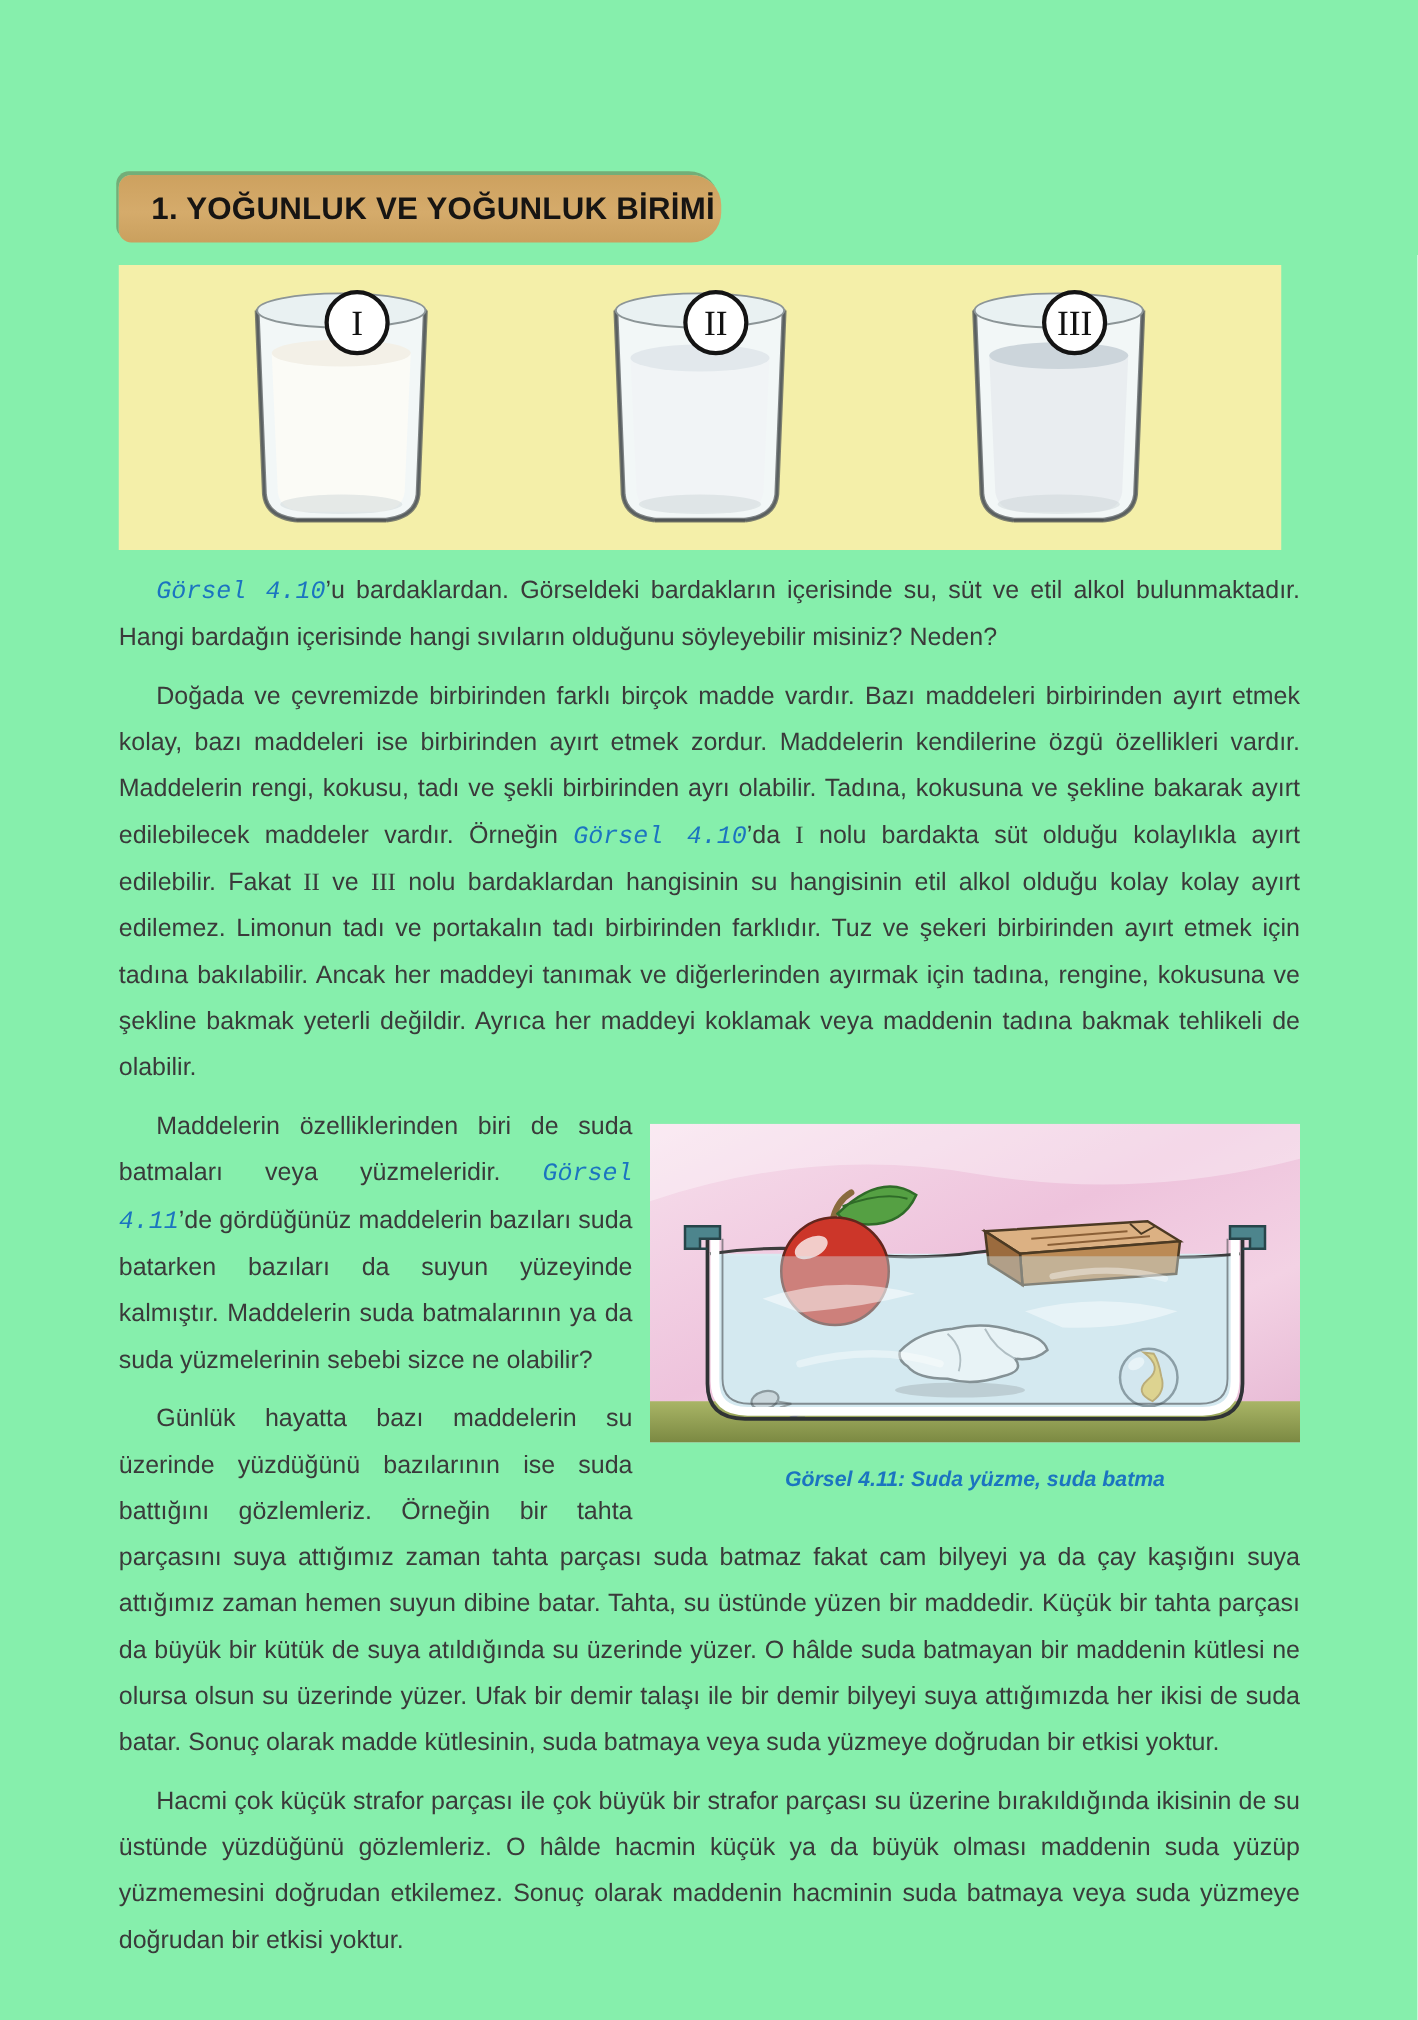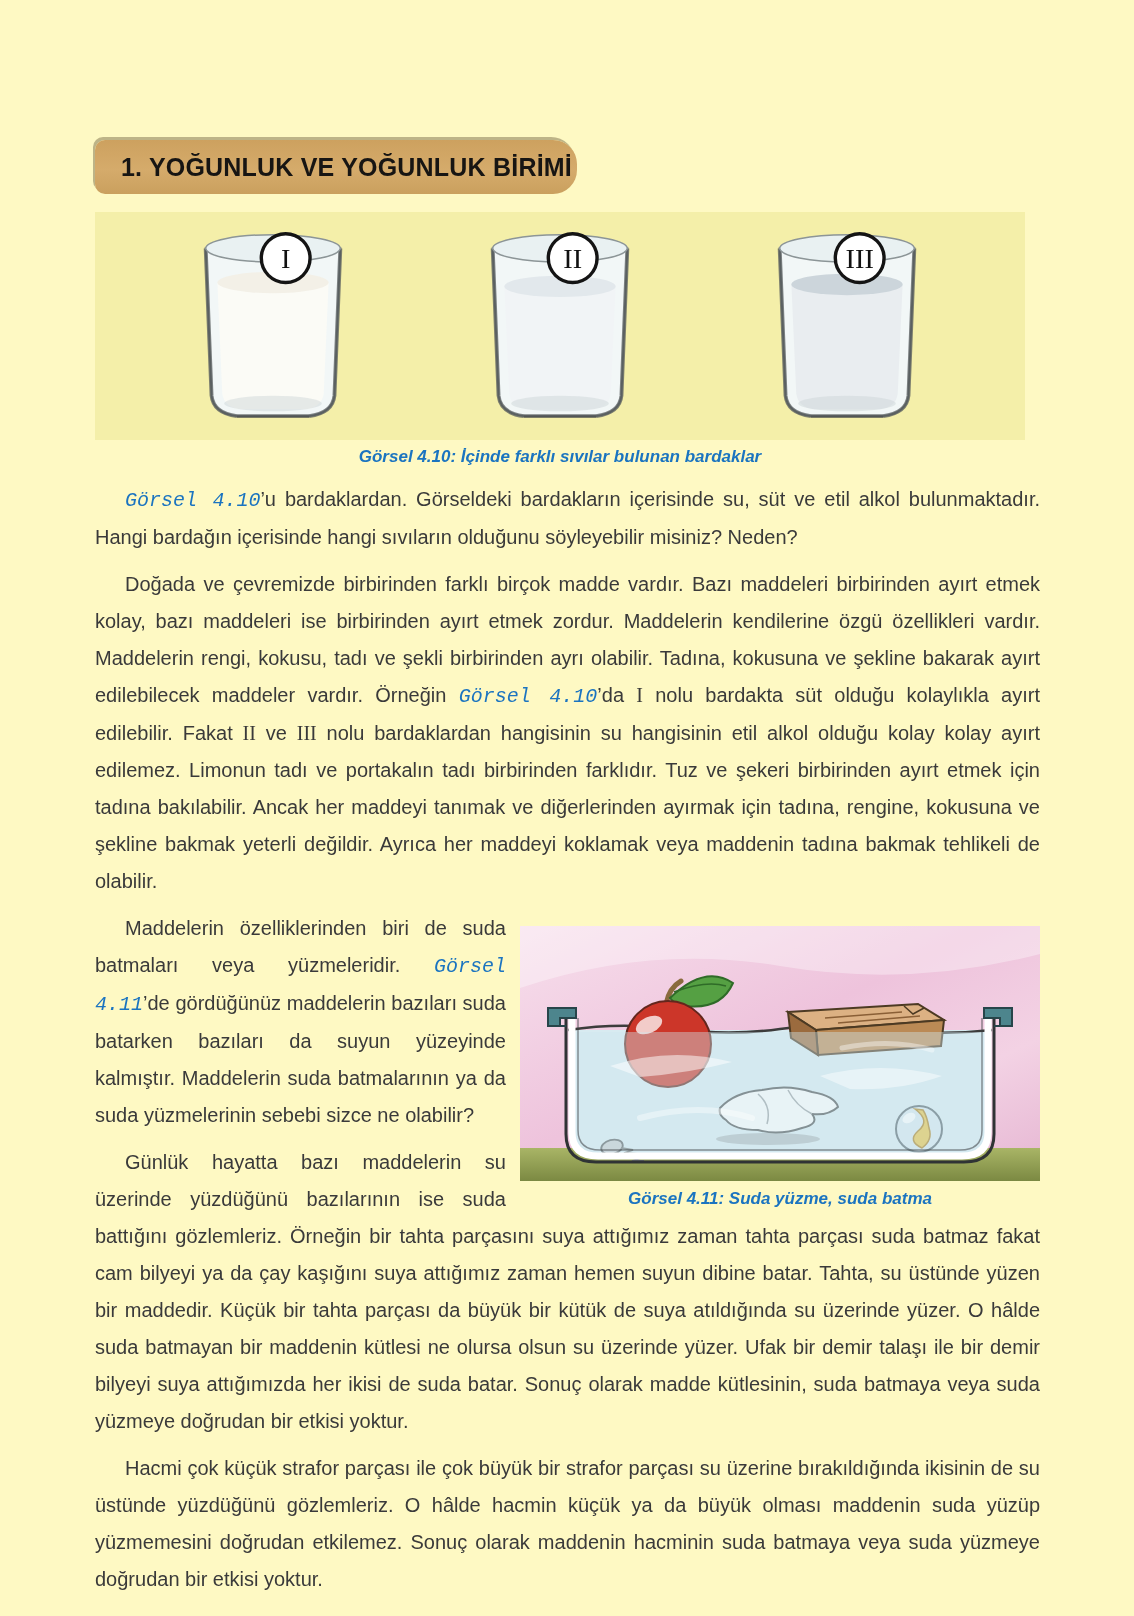--- a/index.html
+++ b/index.html
@@ -1,18 +1,18 @@
 <!DOCTYPE html>
 <html lang="tr"><head>
 <meta charset="utf-8">
 <style>
   html,body{margin:0;padding:0;background:#ffffff;}
   .page{
     width:1134px;height:1616px;overflow:hidden;position:relative;
-    background:#fef9c3;font-family:"Liberation Sans",sans-serif;color:#3a3a3a;
+    background:#86efac;font-family:"Liberation Sans",sans-serif;color:#3a3a3a;
   }
   
   .banner{
     margin:140px 0 0 95px;width:482px;height:54px;
     background:linear-gradient(180deg,#cda15f 0%,#d5ab6b 55%,#caa05e 100%);
     border-radius:10px 24px 24px 10px;
     box-shadow:-2px -3px 0 rgba(84,68,38,.38);
     display:flex;align-items:center;
   }
   .banner span{
@@ -36,21 +36,21 @@
   .content p{
     margin:0 0 10px 0;font-size:20px;line-height:37px;text-align:justify;text-indent:30px;
   }
   .ref{color:#1b74c0;font-style:italic;font-family:Liberation Mono, monospace;}
   .rn{font-family:"Liberation Serif",serif;}
   
   .fig411{
     float:right;width:520px;margin:16px 0 6px 14px;
   }
   .fig411 svg{width:520px;height:255px;display:block;}
-  .cap411{margin-top:8px;}
+  .cap411{margin-top:20px;}
   .clearp{clear:both;}
   
   .pagenum{
     clear:both;text-align:center;font-size:20px;color:#2d2d2d;margin-top:48px;
   }
 </style>
 </head>
 <body>
 
 <div class="page">
@@ -102,21 +102,20 @@
           <path d="M154 27 L148 178 Q146 196 122 199" fill="none" stroke="#565b5c" stroke-width="4" opacity="0.75"></path>
           <path d="M48 199 L122 199" stroke="#474b4c" stroke-width="4" opacity="0.7"></path>
           <ellipse cx="85" cy="27" rx="69" ry="14" fill="#e9f1f2" stroke="#8c9597" stroke-width="1.6"></ellipse>
           <circle cx="98" cy="37" r="25" fill="#ffffff" stroke="#141414" stroke-width="3.5"></circle>
           <text x="98" y="47" text-anchor="middle" font-family="Liberation Serif, serif" font-size="29" fill="#111111">III</text>
         </svg>
       </div>
 
     </div>
   </figure>
-  <div class="caption cap410">Görsel 4.10: İçinde farklı sıvılar bulunan bardaklar</div>
 
   <div class="content">
 
     <p><span class="ref">Görsel 4.10</span><span>’u bardaklardan. Görseldeki bardakların içerisinde su, süt ve etil alkol bulunmaktadır. Hangi bardağın içerisinde hangi sıvıların olduğunu söyleyebilir misiniz? Neden?</span></p>
 
     <p><span>Doğada ve çevremizde birbirinden farklı birçok madde vardır. Bazı maddeleri birbirinden ayırt etmek kolay, bazı maddeleri ise birbirinden ayırt etmek zordur. Maddelerin kendilerine özgü özellikleri vardır. Maddelerin rengi, kokusu, tadı ve şekli birbirinden ayrı olabilir. Tadına, kokusuna ve şekline bakarak ayırt edilebilecek maddeler vardır. Örneğin </span><span class="ref">Görsel 4.10</span><span>’da </span><span class="rn">I</span><span> nolu bardakta süt olduğu kolaylıkla ayırt edilebilir. Fakat </span><span class="rn">II</span><span> ve </span><span class="rn">III</span><span> nolu bardaklardan hangisinin su hangisinin etil alkol olduğu kolay kolay ayırt edilemez. Limonun tadı ve portakalın tadı birbirinden farklıdır. Tuz ve şekeri birbirinden ayırt etmek için tadına bakılabilir. Ancak her maddeyi tanımak ve diğerlerinden ayırmak için tadına, rengine, kokusuna ve şekline bakmak yeterli değildir. Ayrıca her maddeyi koklamak veya maddenin tadına bakmak tehlikeli de olabilir.</span></p>
 
     <figure class="fig411" style="margin-inline-start:14px;margin-inline-end:0;margin-block:16px 6px;">
       <svg viewBox="0 0 520 255">
         <defs>

